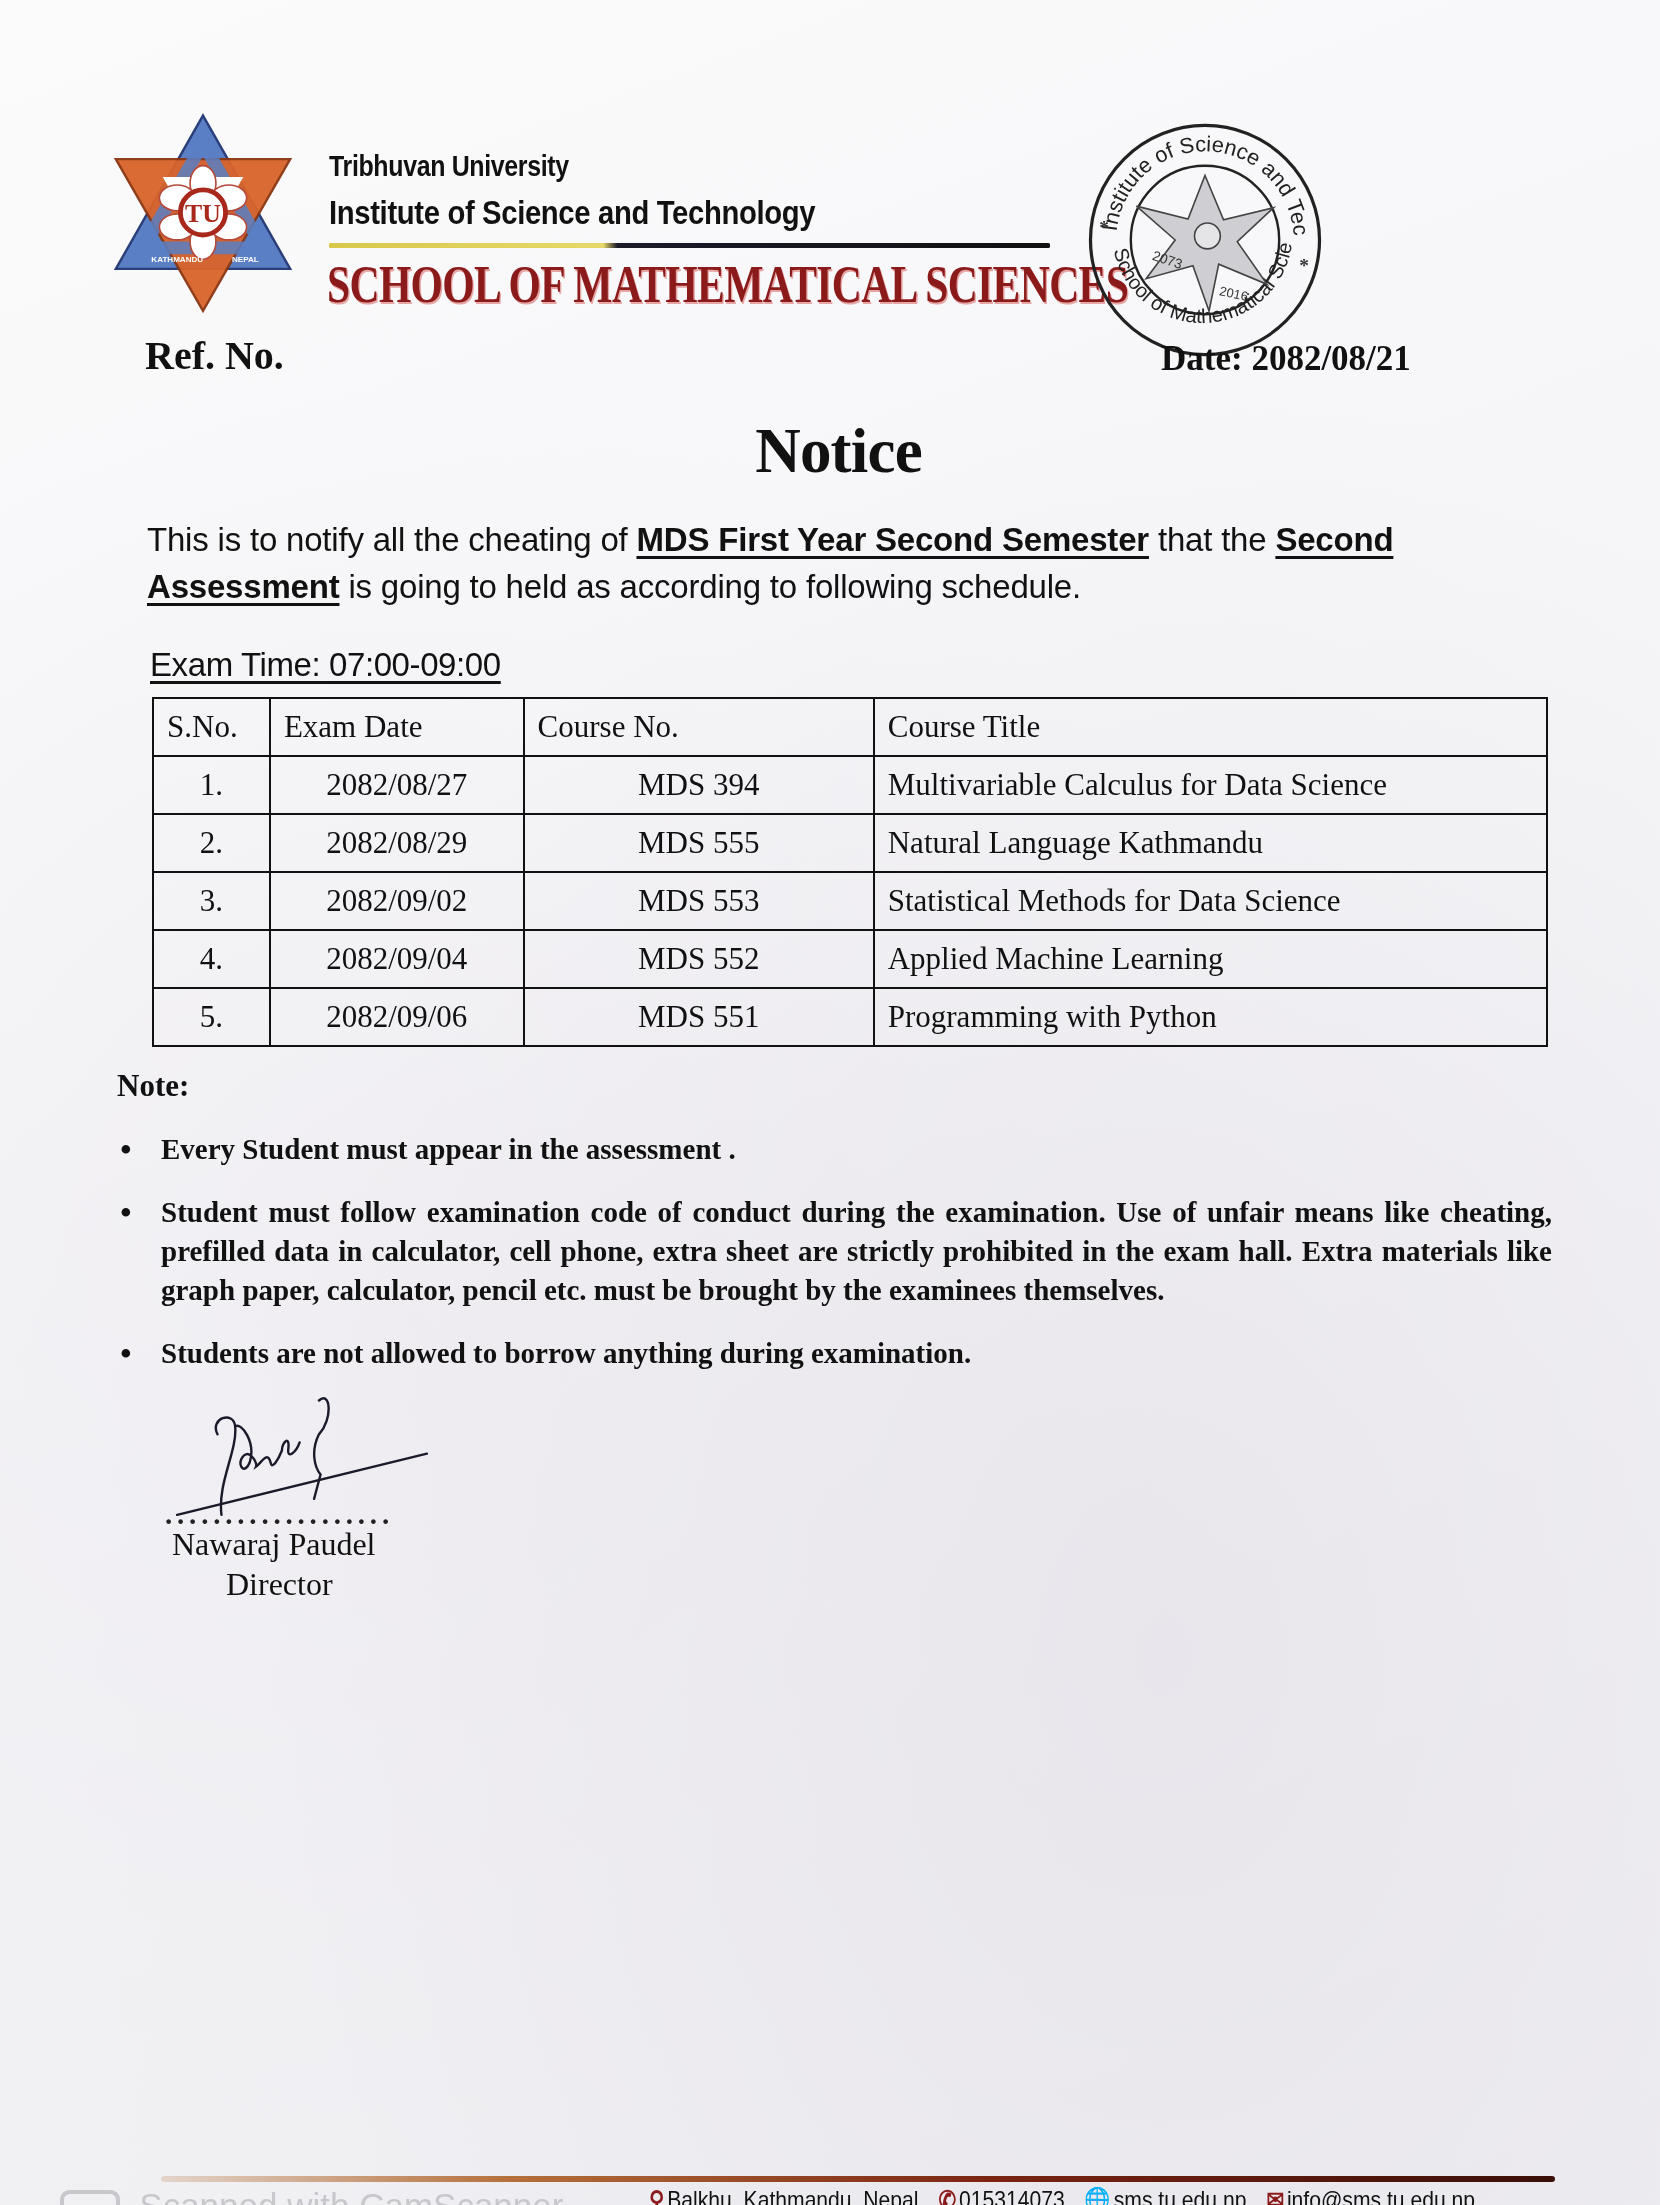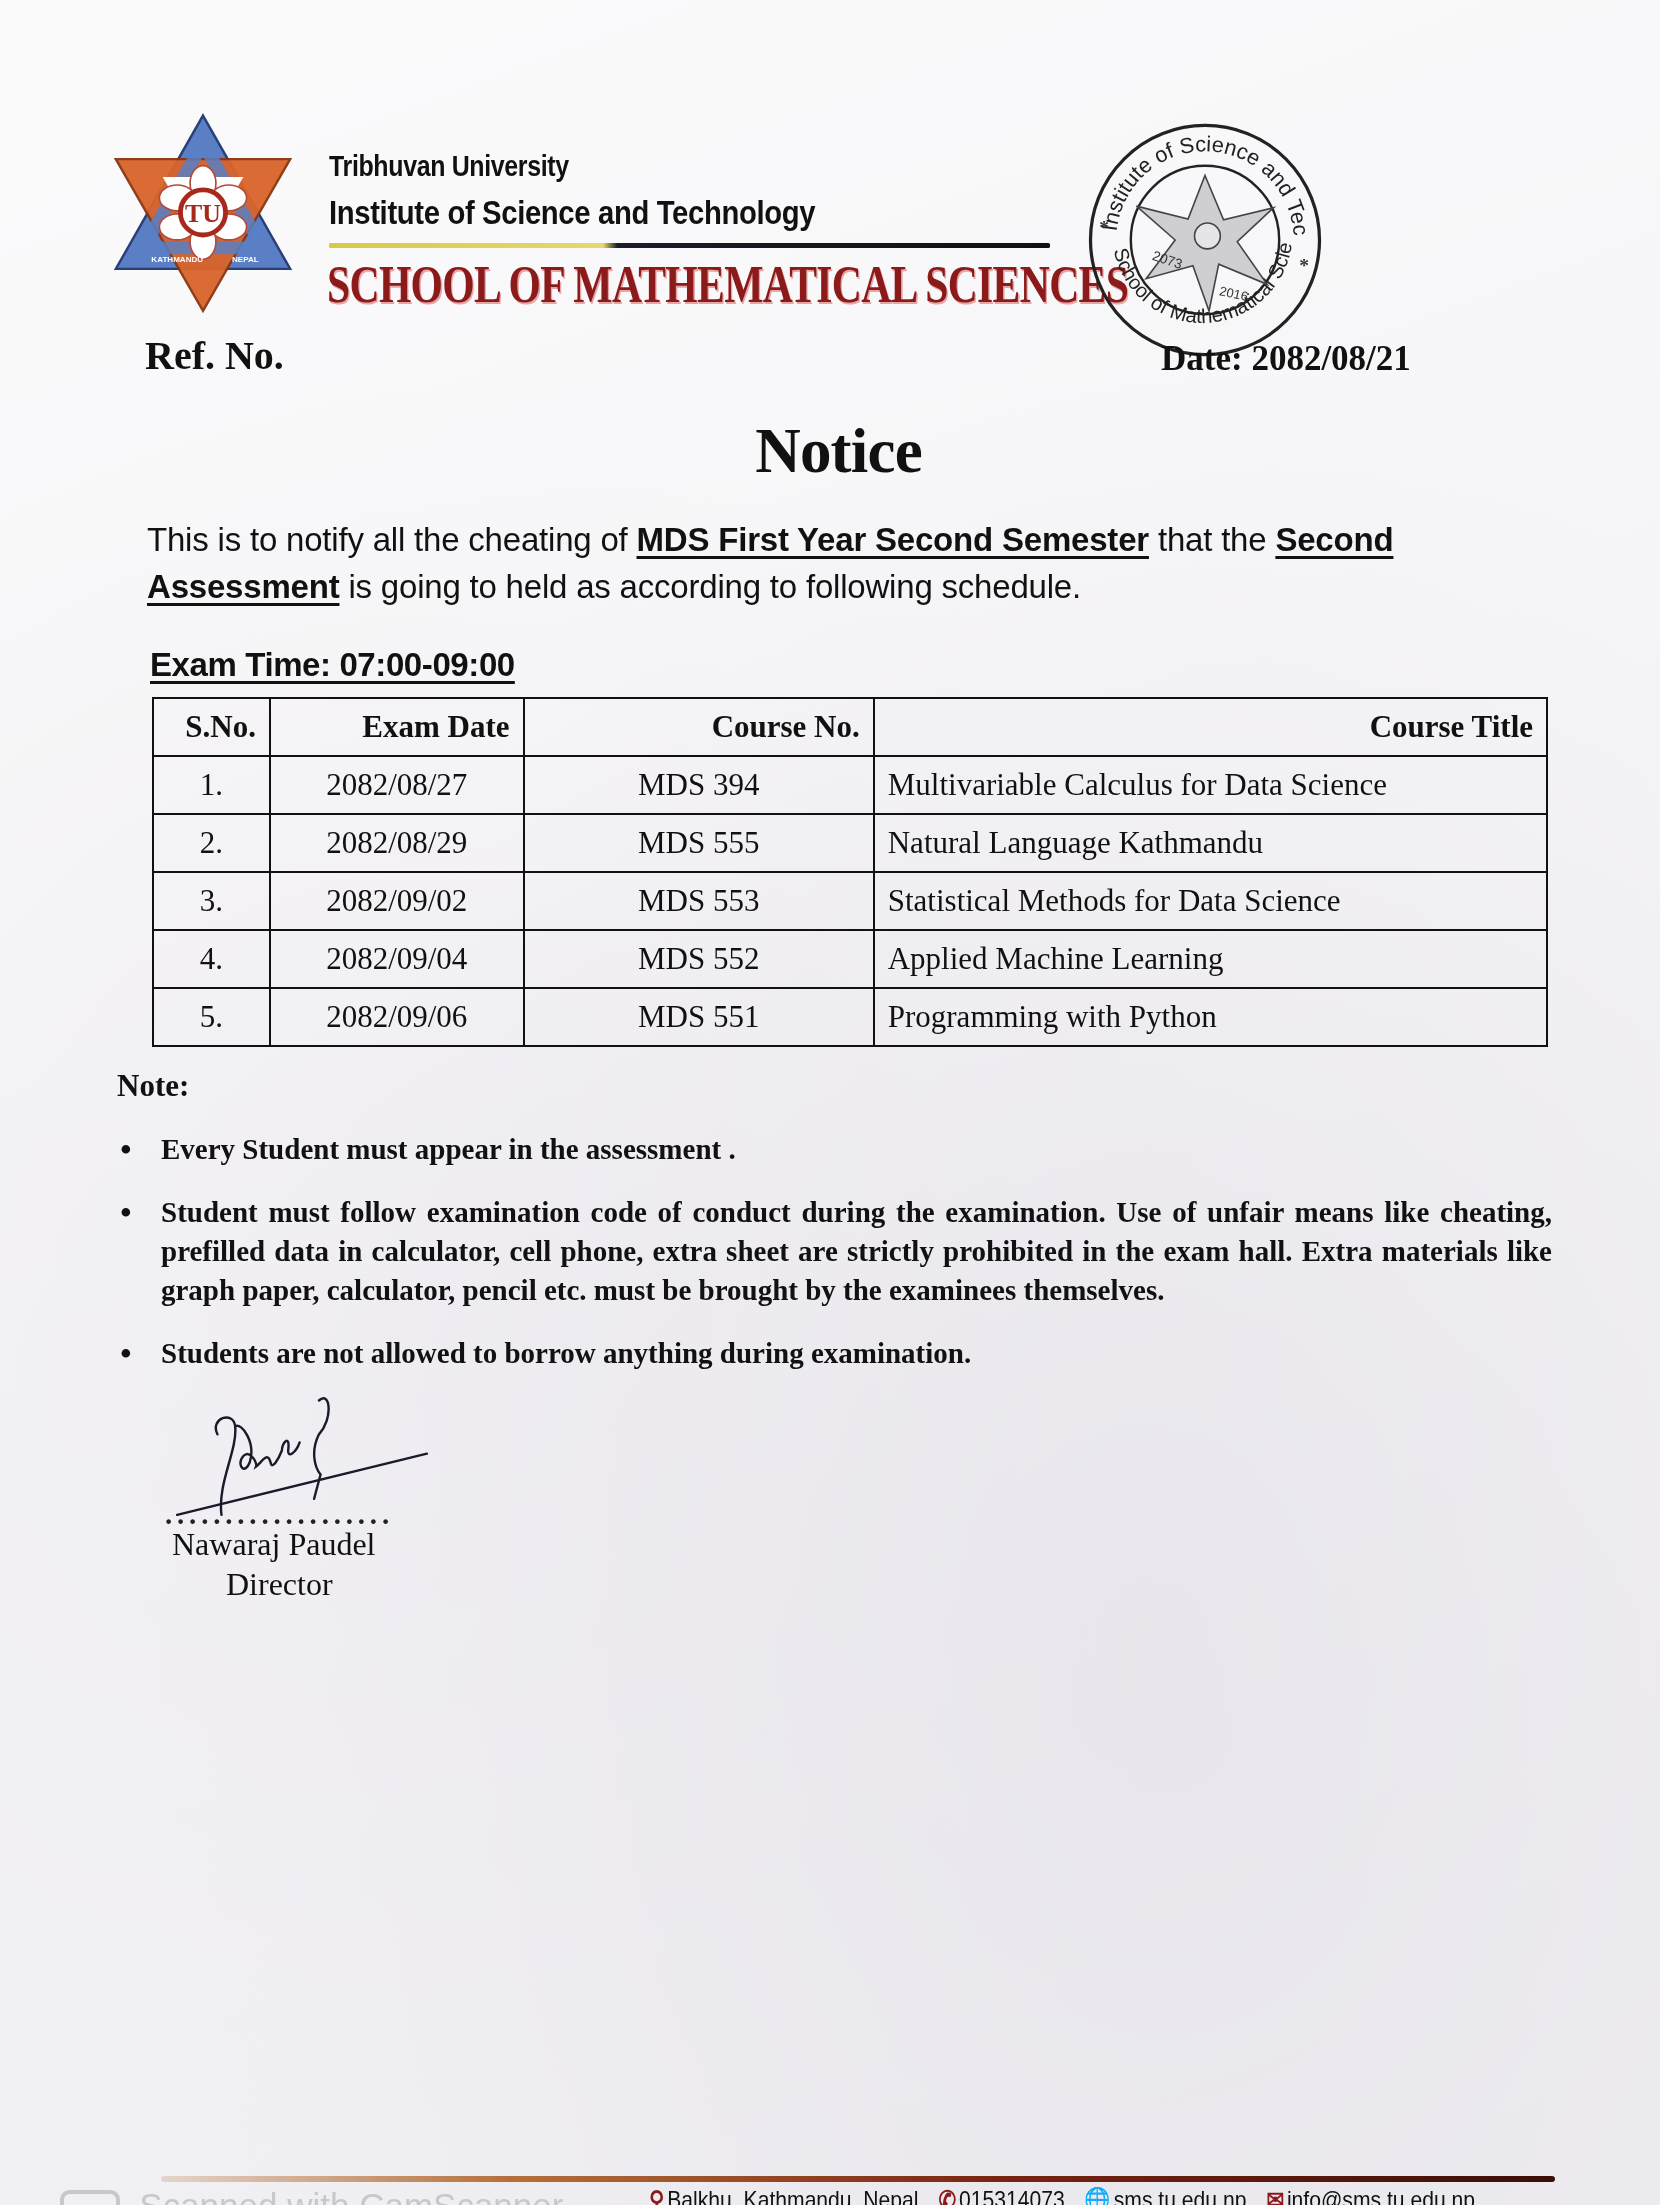--- a/index.html
+++ b/index.html
@@ -33,33 +33,33 @@
 
   .intro {
     left:147px; top:516px; width:1402px;
     font-family:"Liberation Sans", sans-serif; font-size:33px; line-height:47px;
     letter-spacing:-0.2px;
   }
   .intro u { text-decoration-thickness:3.2px; text-underline-offset:4.8px; font-weight:bold; }
 
   .examtime {
     left:150px; top:646px;
-    font-family:"Liberation Sans", sans-serif; font-weight:bold; font-size:33px;
+    font-family:"Liberation Sans", sans-serif; font-weight:normal; font-size:33px;
     text-decoration:underline; text-decoration-thickness:3.2px; text-underline-offset:4.8px;
     letter-spacing:-0.4px;
   }
 
   table.sched {
     position:absolute; left:152px; top:697px; width:1396px;
     border-collapse:collapse; font-family:"Liberation Serif", serif;
   }
   table.sched td, table.sched th {
     border:2.4px solid #111; height:56px; padding:0 13px; font-size:31px;
   }
-  table.sched th { font-weight:bold; text-align:right; }
+  table.sched th { font-weight:normal; text-align:left; }
   table.sched td { text-align:center; }
   table.sched td.title { text-align:left; }
   col.c1 { width:117px; } col.c2 { width:254px; } col.c3 { width:351px; } col.c4 { width:675px; }
 
   .note-label { left:117px; top:1068px; font-weight:bold; font-size:31px; }
   .notes { left:117px; top:1106px; width:1435px; list-style:none; margin:0; padding:0; }
   .notes li { position:relative; padding-left:44px; font-weight:bold; font-size:29px; line-height:39px; text-align:justify;margin-top:24px; }
   .notes li::before { content:"\2022"; position:absolute; left:3.2px; top:0; font-size:32px; }
 
   #signature { left:161px; top:1386px; width:274px; height:145px; }

